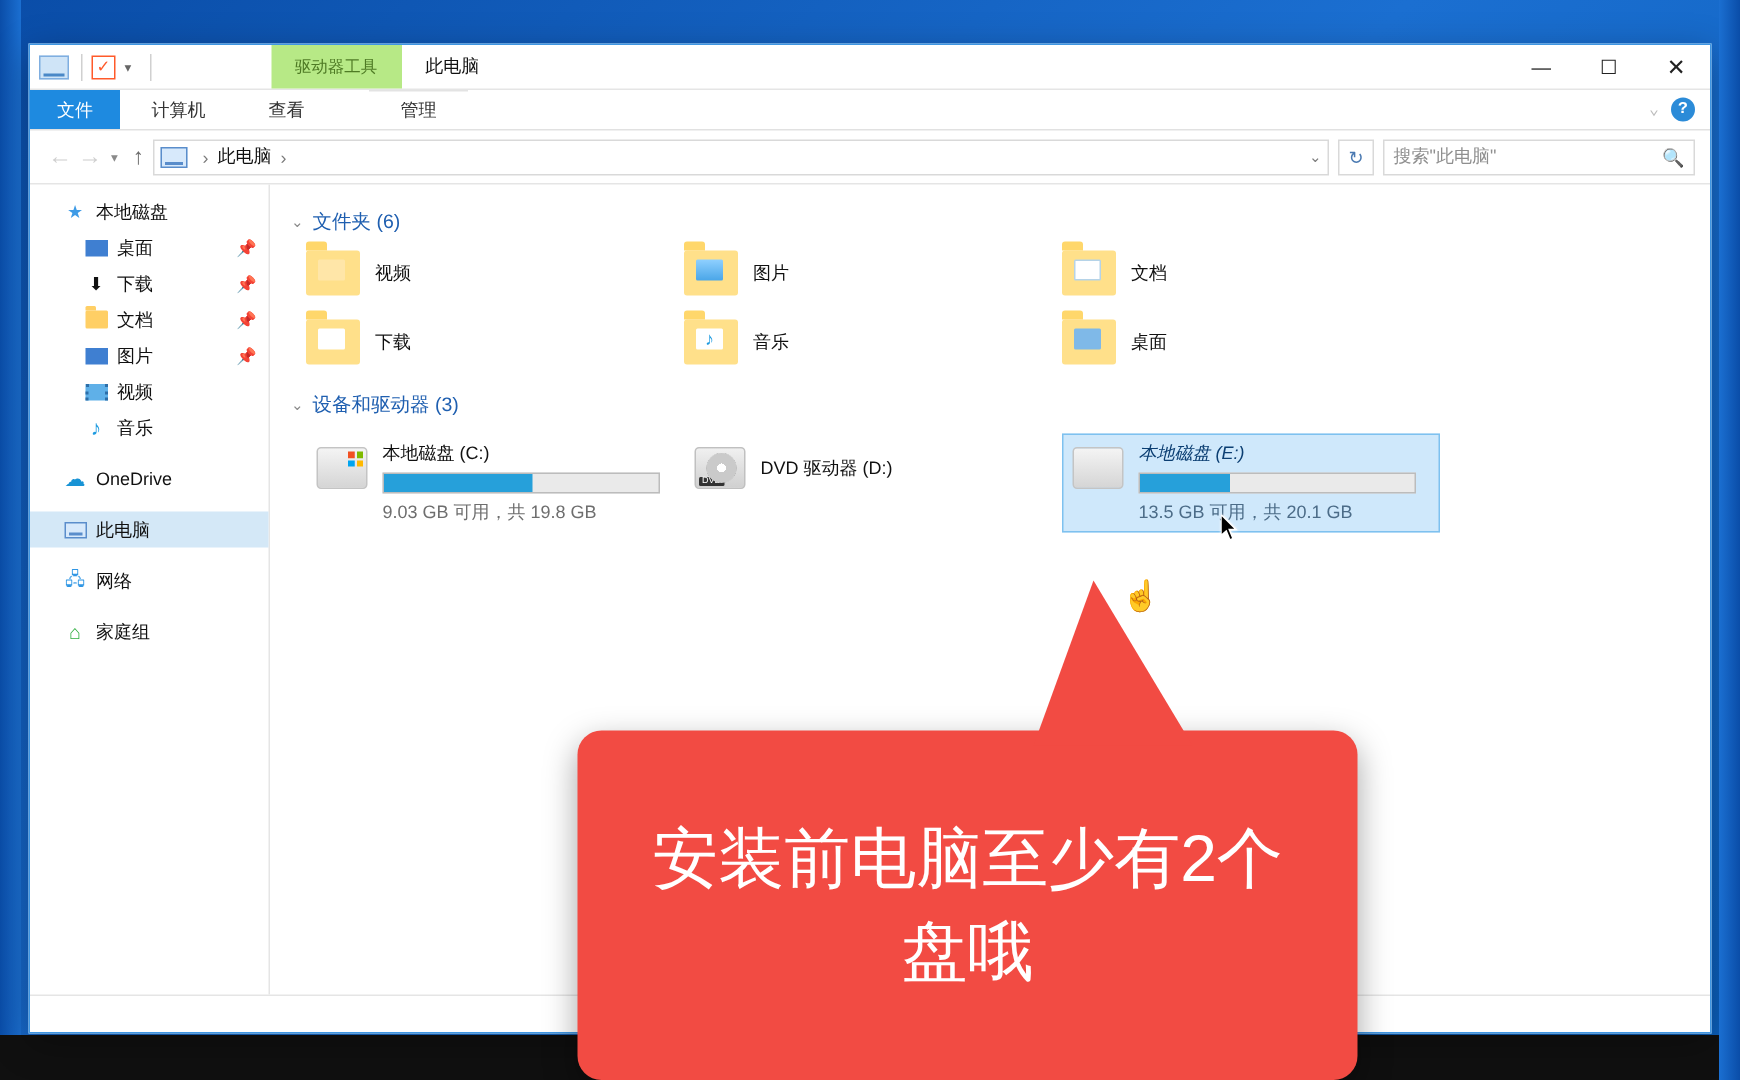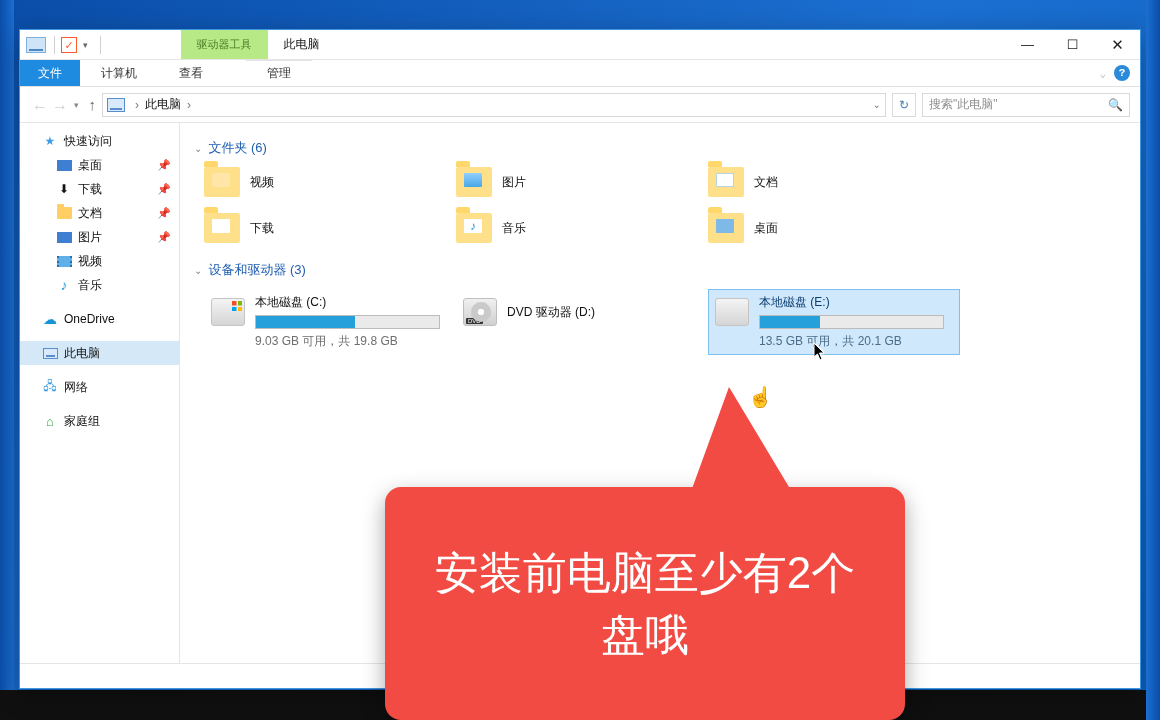--- a/index.html
+++ b/index.html
@@ -179,21 +179,21 @@
   }
   .dvd-icon::after {
     content:''; position:absolute; left:7px; top:3px; width:20px; height:20px; border-radius:50%;
     background:radial-gradient(circle,#fff 0 3px,#cacaca 3px 10px,#9c9c9c 10px);
   }
   .dvd-label {
     position:absolute; left:2px; bottom:1px; font-size:6px; background:#333; color:#fff; padding:0 2px; border-radius:1px;
   }
   .drive-body { flex:1; }
   .drive-title { color:#111; margin-bottom:4px; }
-  .drive.selected .drive-title { color:#0b3e72; }
+  .drive.selected .drive-title { color:#0b3e72;font-style:italic; }
   .bar { width:185px; height:14px; border:1px solid #bcbcbc; background:#eaeaea; position:relative; }
   .bar .fill { position:absolute; left:0; top:0; bottom:0; background:#26a0da; }
   .drive-sub { color:#6e6e6e; margin-top:4px; }
   .drive.selected .drive-sub { color:#4c6c88; }
 
   
   .status {
     height:24px; display:flex; align-items:center; padding:0 10px; color:#333; font-size:12px;
     position:relative;
   }
@@ -289,21 +289,21 @@
       <span>搜索"此电脑"</span>
       <span class="mag">🔍</span>
     </div>
   </div>
 
   <div class="body">
 
     <div class="navpane">
       <div class="np-item header">
         <span class="ico star">★</span>
-        <span>快速访问</span>
+        <span>本地磁盘</span>
       </div>
       <div class="np-item sub">
         <span class="ico">
             <span class="blue-sq"></span>
           </span>
         <span>桌面</span>
         <span class="pin">📌</span>
       </div>
       <div class="np-item sub">
         <span class="ico">⬇</span>

